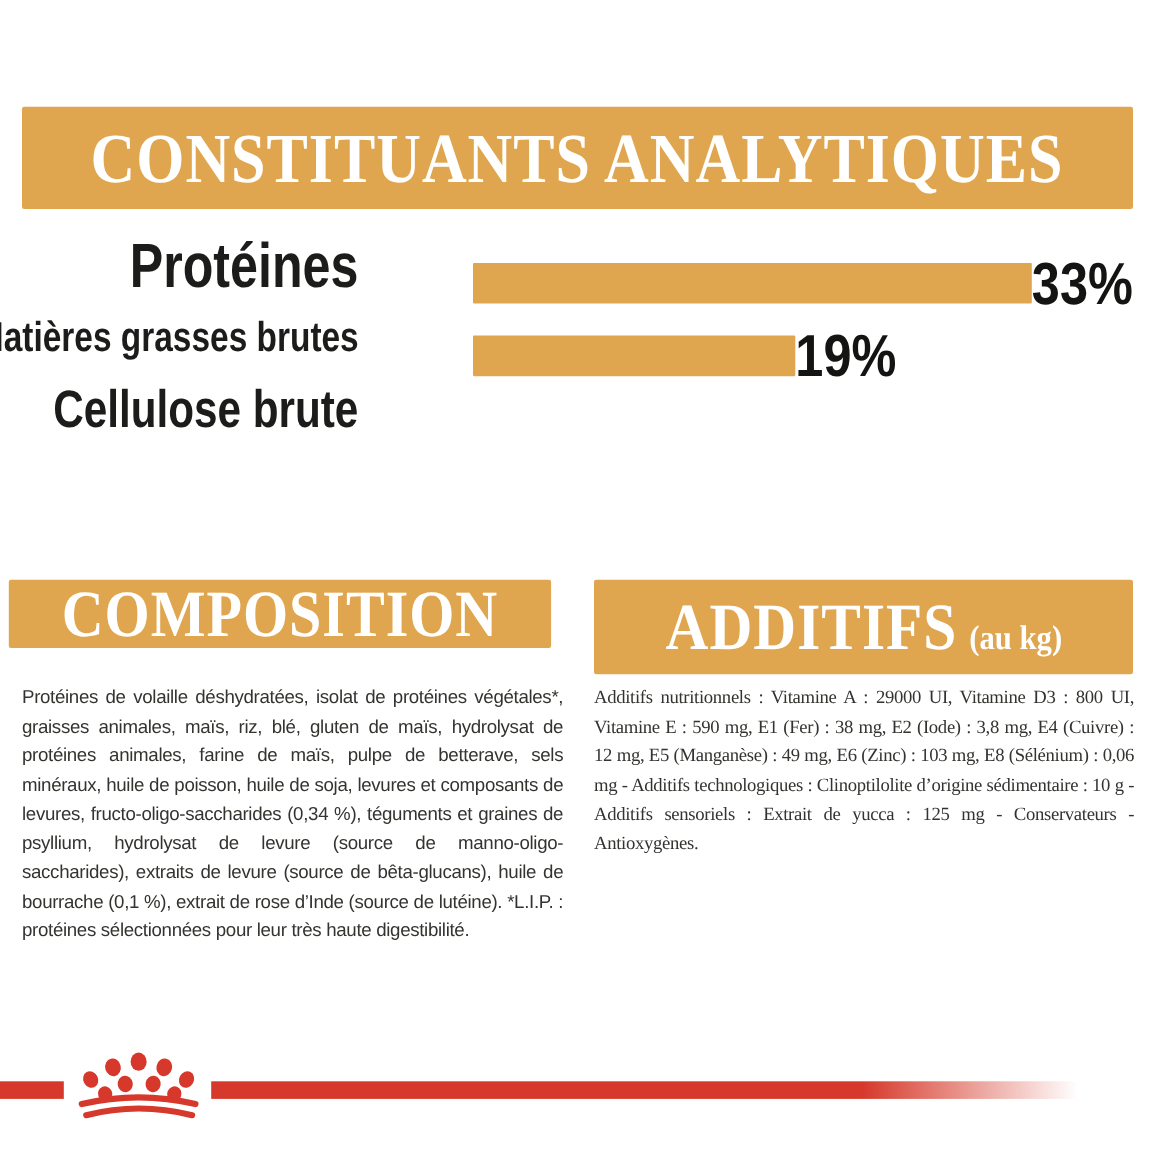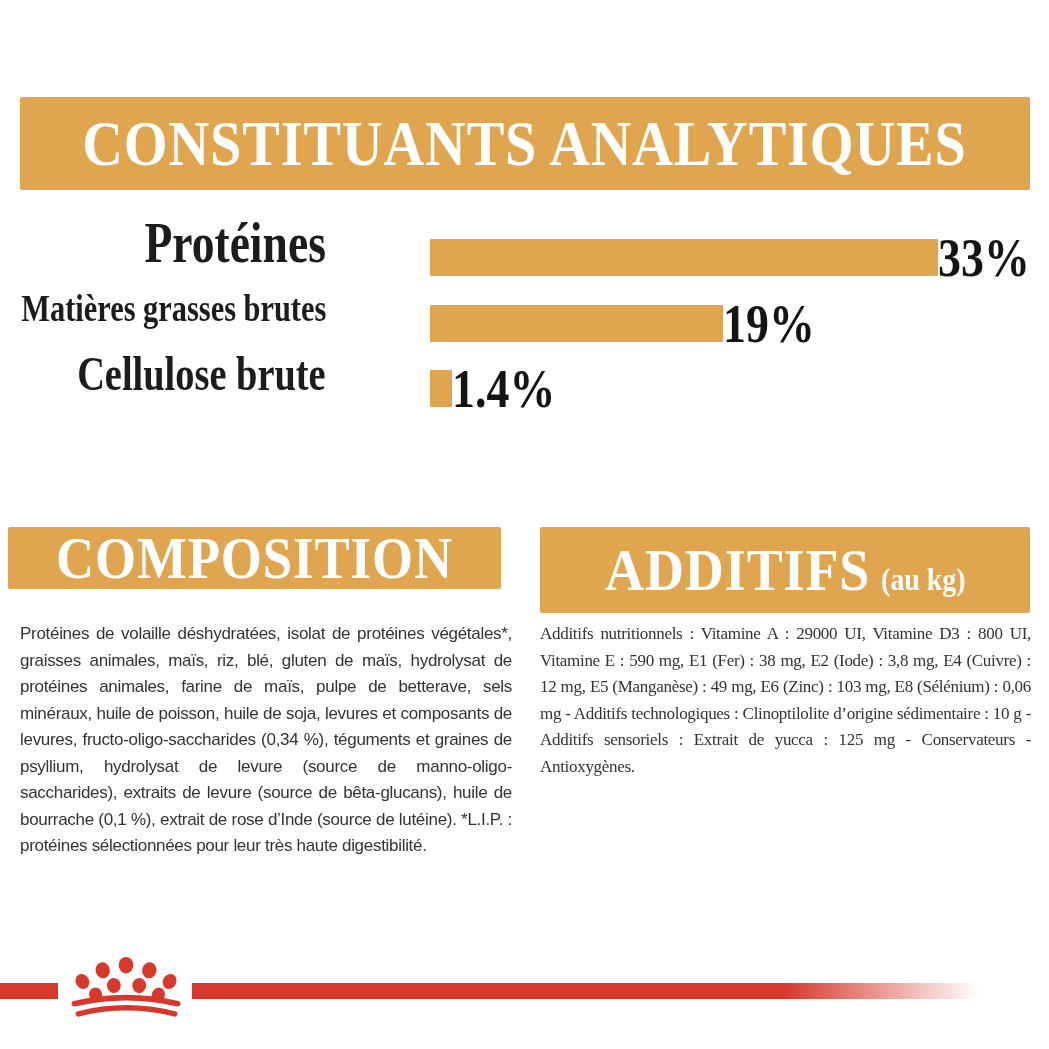--- a/index.html
+++ b/index.html
@@ -27,21 +27,21 @@
   .banner-main .banner-text{font-size:64px;}
   .banner-comp .banner-text{font-size:60px;}
   .add-wrap{
     display:flex;align-items:baseline;gap:12px;
     transform:scaleX(0.9);transform-origin:center center;
   }
   .add-title{font-weight:bold;color:#fff;font-size:60px;letter-spacing:1px;white-space:nowrap;}
   .add-sub{font-weight:bold;color:#fff;font-size:31px;white-space:nowrap;}
 
   
-  .chart-row{position:absolute;left:0;width:1008px;height:37px;font-family:Liberation Serif, serif;}
+  .chart-row{position:absolute;left:0;width:1008px;height:37px;}
   .row-1{top:223px;} .row-2{top:289px;} .row-3{top:354px;}
   .chart-label{
     position:absolute;right:682px;top:50%;
     transform:translateY(-50%) scaleX(0.8);transform-origin:right center;
     white-space:nowrap;font-weight:bold;color:var(--ink);
   }
   .row-1 .chart-label{font-size:57px;}
   .row-2 .chart-label{font-size:38px;}
   .row-3 .chart-label{font-size:48px;}
   .bar-group{
@@ -91,24 +91,20 @@
     </div>
     <div class="chart-row row-2">
       <div class="chart-label">Matières grasses brutes</div>
       <div class="bar-group">
         <div class="bar" style="width: 293px; background: rgb(224, 166, 79);"></div>
         <div class="chart-value">19%</div>
       </div>
     </div>
     <div class="chart-row row-3">
       <div class="chart-label">Cellulose brute</div>
-      <div class="bar-group">
-        <div class="bar" style="width: 22px; background: rgb(224, 166, 79);"></div>
-        <div class="chart-value">1.4%</div>
-      </div>
     </div>
   </div>
 
   <div class="banner banner-comp">
     <span class="banner-text">COMPOSITION</span>
   </div>
   <div class="body-text body-comp">Protéines de volaille déshydratées, isolat de protéines végétales*, graisses animales, maïs, riz, blé, gluten de maïs, hydrolysat de protéines animales, farine de maïs, pulpe de betterave, sels minéraux, huile de poisson, huile de soja, levures et composants de levures, fructo-oligo-saccharides (0,34 %), téguments et graines de psyllium, hydrolysat de levure (source de manno-oligo-saccharides), extraits de levure (source de bêta-glucans), huile de bourrache (0,1 %), extrait de rose d’Inde (source de lutéine). *L.I.P. : protéines sélectionnées pour leur très haute digestibilité.</div>
 
   <div class="banner banner-add">
     <span class="add-wrap">

